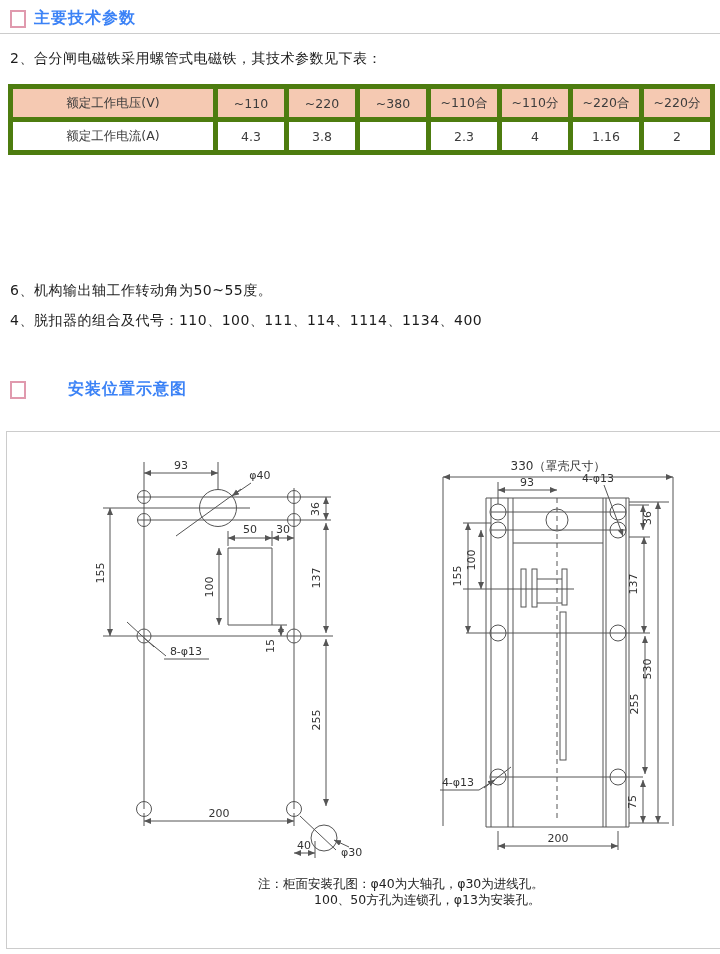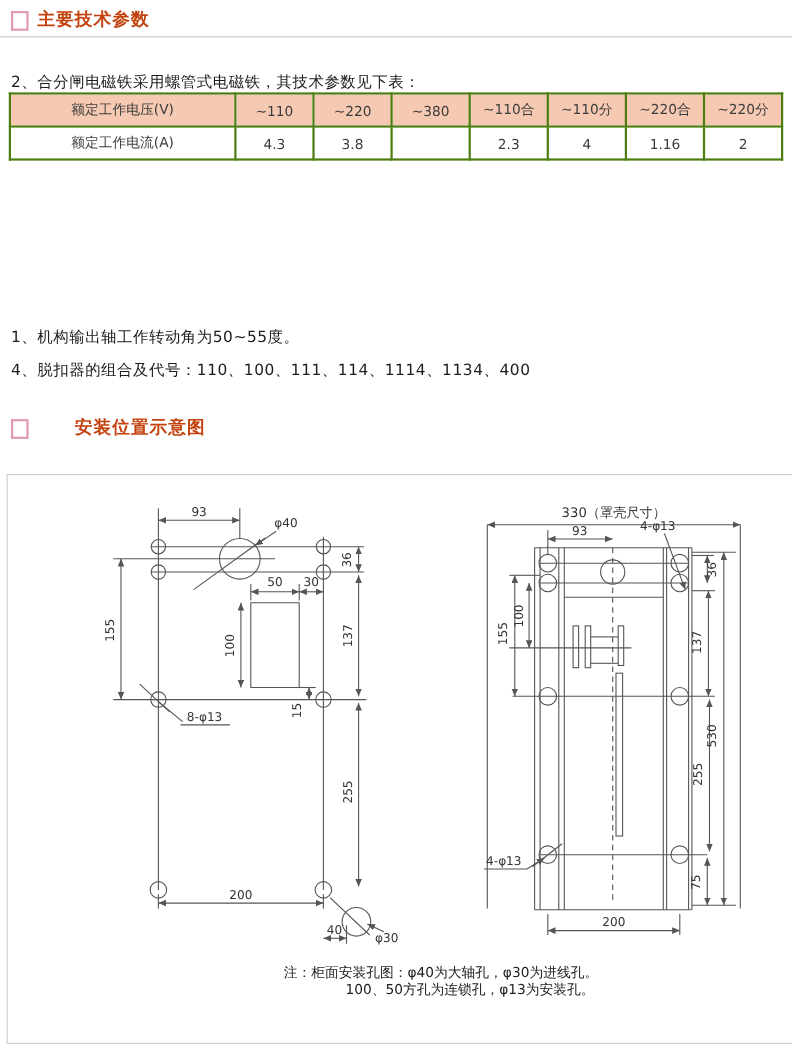--- a/index.html
+++ b/index.html
@@ -1,25 +1,25 @@
 <!DOCTYPE html>
 <html><head>
 <meta charset="utf-8">
 <style>
   html,body{margin:0;padding:0;background:#ffffff;}
   #page{position:relative;width:720px;height:954px;background:#fff;overflow:hidden;
         font-family:"DejaVu Sans","Liberation Sans",sans-serif;color:#222;}
   .heading{position:absolute;left:10px;display:flex;align-items:center;gap:8px;
-           font-size:16px;font-weight:bold;letter-spacing:1px;color:#c2410c;}
+           font-size:16px;font-weight:bold;letter-spacing:1px;color:#3b82f6;}
   .sq{width:12px;height:14px;border:2px solid #e09aae;flex:0 0 auto;}
   .rule{position:absolute;left:0;width:720px;border-top:1px solid #cccccc;}
-  .bodyline{position:absolute;left:10px;font-size:14px;color:#1c1c1c;letter-spacing:0.5px;margin-top:16px;}
+  .bodyline{position:absolute;left:10px;font-size:14px;color:#1c1c1c;letter-spacing:0.5px;}
   table.params{position:absolute;left:8px;top:84px;border-collapse:collapse;table-layout:fixed;
                width:702px;font-size:12.5px;color:#3c3c3c;}
-  table.params th,table.params td{border:2px solid #4d7c0f;text-align:center;height:28px;
+  table.params th,table.params td{border:5px solid #4d7c0f;text-align:center;height:28px;
                padding:0 2px;font-weight:normal;overflow:hidden;}
   table.params th{background:#f5c9b2;}
   #dbox{position:absolute;left:6px;top:431px;width:705px;height:516px;border:1px solid #cccccc;padding-left:31px;}
   #dsvg{display:block;}
   text{font-family:"DejaVu Sans","Liberation Sans",sans-serif;}
 </style>
 </head>
 <body>
 
 <div id="page">
@@ -62,21 +62,21 @@
           <td>3.8</td>
           <td></td>
           <td>2.3</td>
           <td>4</td>
           <td>1.16</td>
           <td>2</td>
         </tr>
       </tbody>
   </table>
 
-  <div class="bodyline" style="top:282px;">1、机构输出轴工作转动角为50~55度。</div>
+  <div class="bodyline" style="top:282px;">6、机构输出轴工作转动角为50~55度。</div>
   <div class="bodyline" style="top:312px;">4、脱扣器的组合及代号：110、100、111、114、1114、1134、400</div>
 
   <div class="heading" style="top:379px;gap:42px;">
     <span class="sq"></span>
     <span>安装位置示意图</span>
   </div>
 
   <div id="dbox">
     <svg id="dsvg" width="705" height="516" viewBox="0 0 705 516">
       <defs>

